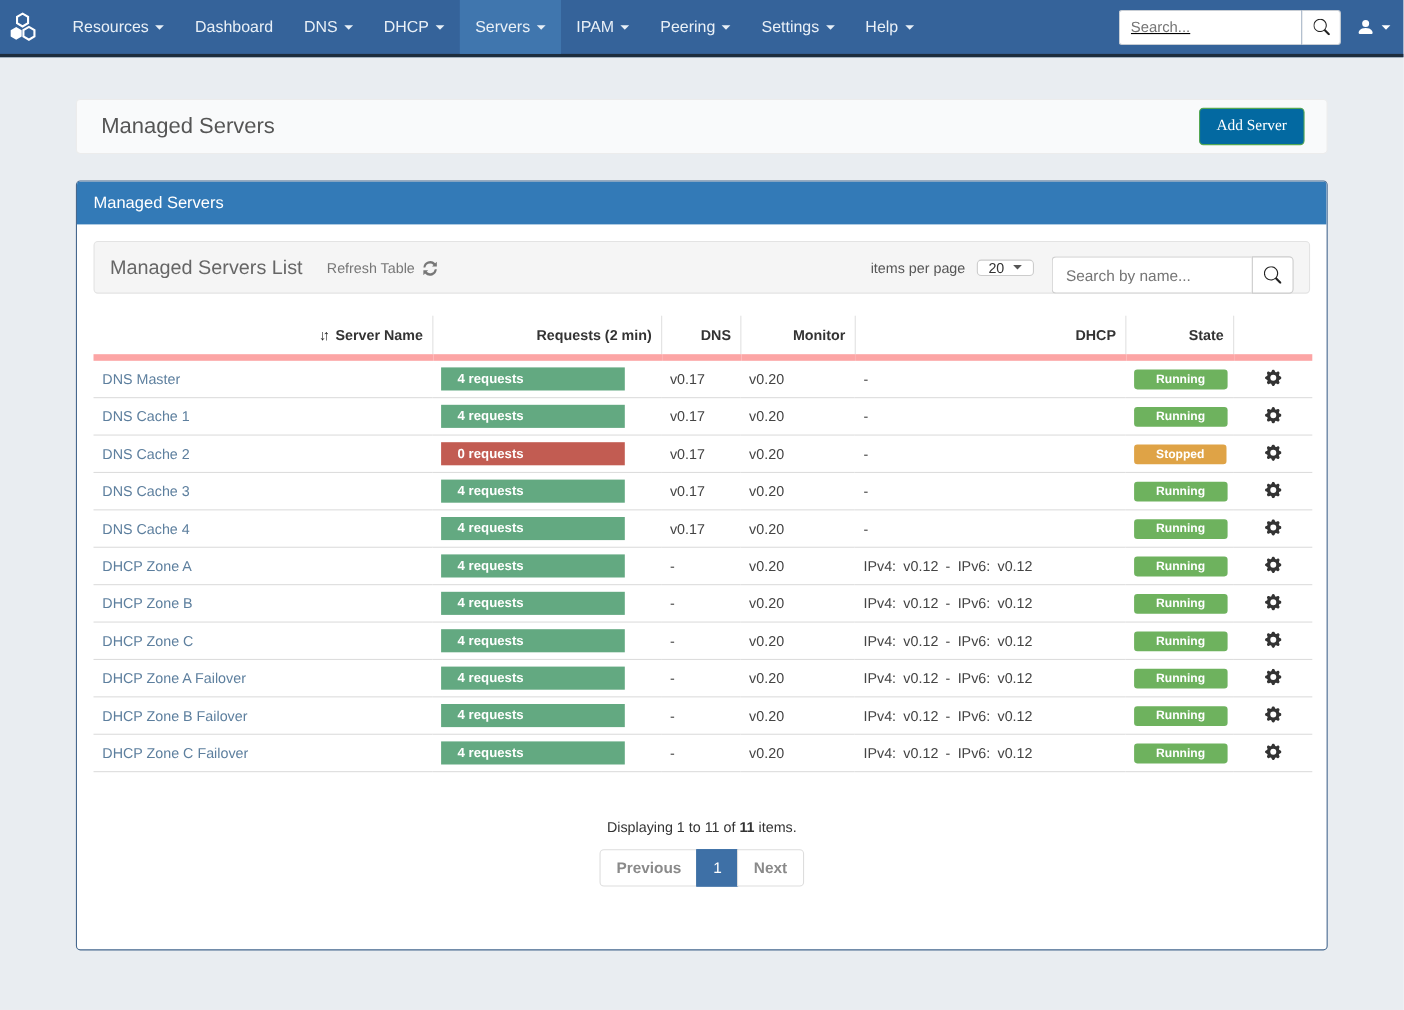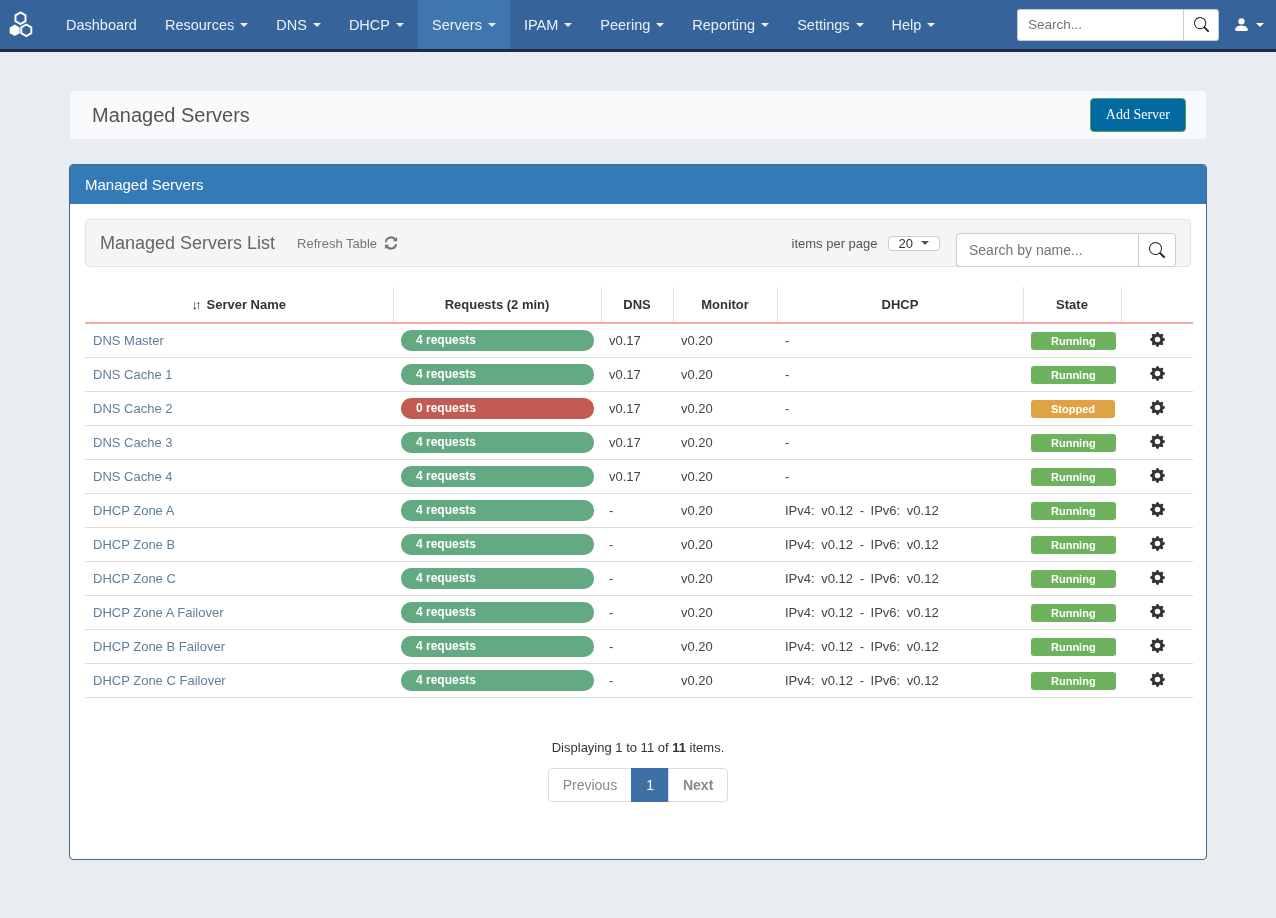--- a/index.html
+++ b/index.html
@@ -11,21 +11,21 @@
             border-bottom:3px solid #1d2d3d; }
   .brand { display:flex; align-items:center; padding:0 18px 0 7px; }
   .nav-items { display:flex; align-items:stretch; flex:1; }
   .nav-item { display:flex; align-items:center; padding:0 14px; color:#e9f0f7;
               font-size:14.5px; cursor:pointer; text-decoration:none; }
   .nav-item.active { background:#4076ae; }
   .caret { display:inline-block; width:0; height:0; margin-left:6px;
            border-left:4px solid transparent; border-right:4px solid transparent;
            border-top:4px solid currentColor; vertical-align:middle; }
   .nav-right { display:flex; align-items:center; padding-right:12px; }
-  .nav-search { display:flex; height:32px; }
+  .nav-search { display:flex; height:32px;text-decoration:underline; }
   .nav-search input { width:166px; height:32px; border:1px solid #c7cdd4; border-right:none;
                       border-radius:3px 0 0 3px; padding:0 10px; font-size:13.5px; color:#333;
                       outline:none; font-family:"Liberation Sans",sans-serif; }
   .nav-search button { width:36px; height:32px; background:#fff; border:1px solid #c7cdd4;
                        border-radius:0 3px 3px 0; color:#222; cursor:pointer;
                        display:flex; align-items:center; justify-content:center; }
   .user-menu { display:flex; align-items:center; color:#fff; margin-left:14px; cursor:pointer; }
 
   
   .container { width:1138px; margin:0 auto; }
@@ -39,70 +39,70 @@
 
   .panel { margin-top:24px; border:1px solid #46688e; border-radius:4px; background:#fff;
            overflow:hidden; }
   .panel-heading { background:#337ab7; color:#fff; font-size:15px; padding:11px 15px; }
   .panel-body { padding:15px 15px 57px 15px; }
 
   
   .toolbar { background:#f5f5f5; border:1px solid #e3e3e3; border-radius:4px; height:48px;
              display:flex; align-items:center; padding:0 14px; }
   .list-title { font-size:18px; color:#666; margin-right:22px; }
-  .refresh-link { font-size:13px; color:#777; display:flex; align-items:flex-start; gap:7px;
+  .refresh-link { font-size:13px; color:#777; display:flex; align-items:flex-end; gap:7px;
                   cursor:pointer; text-decoration:none; }
   .toolbar-right { margin-left:auto; display:flex; align-items:center; }
   .ipp-label { font-size:13px; color:#555; margin-right:10px; }
   .ipp-select { background:#fff; border:1px solid #ccc; border-radius:4px; height:15px;
                 padding:3px 10px; display:flex; align-items:center; gap:8px; font-size:13px;
                 color:#333; cursor:pointer; margin-right:16px; }
   .ipp-select .caret { border-top-color:#555; margin-left:0; }
   .tbl-search { display:flex; height:20px; }
   .tbl-search input { width:182px; height:34px; border:1px solid #ccc; border-right:none;
                       border-radius:4px 0 0 4px; padding:0 12px; font-size:14px; color:#333;
                       outline:none; font-family:"Liberation Sans",sans-serif; }
   .tbl-search button { width:38px; height:34px; background:#fff; border:1px solid #ccc;
                        border-radius:0 4px 4px 0; color:#222; cursor:pointer;
                        display:flex; align-items:center; justify-content:center; }
 
   
   table.servers { width:100%; border-collapse:collapse; margin-top:20px; table-layout:fixed; }
-  .servers th { text-align:center; font-size:13px; color:#333; padding:10px 8px;
-                border-bottom:2px solid #fca5a5; }
+  .servers th { text-align:right; font-size:13px; color:#333; padding:10px 8px;
+                border-bottom:6px solid #fca5a5; }
   .servers th + th { border-left:1px solid #e2e2e2; }
   .sort-icon { font-weight:bold; letter-spacing:-3px; margin-right:8px; color:#222; }
   .servers td { font-size:13px; color:#444; padding:6px 8px; border-bottom:1px solid #ddd;
                 height:33px; }
   .c-name  { width:308px; }
   .c-req   { width:208px; }
   .c-dns   { width:72px; }
   .c-mon   { width:104px; }
   .c-dhcp  { width:246px; }
   .c-state { width:98px; }
   .c-gear  { width:72px; text-align:center; }
   td.c-name a { color:#5d7f9e; text-decoration:none; cursor:pointer;margin-top:22px; }
-  .reqbar { width:193px; height:21px; line-height:21px; border-radius:10px; color:#fff;
+  .reqbar { width:167px; height:21px; line-height:21px; border-radius:0; color:#fff;
             font-size:12px; font-weight:bold; padding-left:15px; }
   .bar-success { background:#63a981; }
   .bar-danger  { background:#c25c52; }
   td.c-dhcp { word-spacing:3px; }
   .badge { display:inline-block; padding:3px 20px; border-radius:3px; color:#fff;
            font-size:11px; font-weight:bold; }
   .badge-success { background:#6eb25e; }
   .badge-warning { background:#dfa346; }
   .gear-btn { display:inline-block; cursor:pointer; color:#333; line-height:0; }
 
   
   .table-footer { text-align:center; margin-top:42px; font-size:13px; color:#333; }
   .pagination { display:inline-flex; margin-top:13px; }
   .pagination a { display:block; padding:8px 14px; font-size:14px; border:1px solid #ddd;
                   background:#fff; color:#8a8a8a; text-decoration:none; cursor:pointer;
                   margin-left:-1px; }
-  .pagination a:first-child { border-radius:4px 0 0 4px; margin-left:0; }
+  .pagination a:first-child { border-radius:4px 0 0 4px; margin-left:0;font-weight:bold; }
   .pagination a:last-child { border-radius:0 4px 4px 0;font-weight:bold; }
   .pagination a.active { background:#3e70a6; border-color:#3e70a6; color:#fff; }
 
   svg { display:block; }
 </style>
 </head>
 <body>
 
 <nav class="navbar">
   <div class="brand">
@@ -111,48 +111,44 @@
         <g fill="none" stroke="#ffffff" stroke-width="2">
           <path d="M14 2 L19.2 5 L19.2 11 L14 14 L8.8 11 L8.8 5 Z"></path>
           <path d="M20 14.5 L25.2 17.5 L25.2 23.5 L20 26.5 L14.8 23.5 L14.8 17.5 Z"></path>
         </g>
         <path fill="#ffffff" d="M8 14.5 L13.2 17.5 L13.2 23.5 L8 26.5 L2.8 23.5 L2.8 17.5 Z"></path>
       </svg>
     </span>
   </div>
   <div class="nav-items">
       <a class="nav-item">
+        <span>Resources</span>
+        <span class="caret"></span>
+      </a>
+      <a class="nav-item">
         <span>Dashboard</span>
-      </a>
-      <a class="nav-item">
-        <span>Resources</span>
-        <span class="caret"></span>
       </a>
       <a class="nav-item">
         <span>DNS</span>
         <span class="caret"></span>
       </a>
       <a class="nav-item">
         <span>DHCP</span>
         <span class="caret"></span>
       </a>
       <a class="nav-item active">
         <span>Servers</span>
         <span class="caret"></span>
       </a>
       <a class="nav-item">
         <span>IPAM</span>
         <span class="caret"></span>
       </a>
       <a class="nav-item">
         <span>Peering</span>
-        <span class="caret"></span>
-      </a>
-      <a class="nav-item">
-        <span>Reporting</span>
         <span class="caret"></span>
       </a>
       <a class="nav-item">
         <span>Settings</span>
         <span class="caret"></span>
       </a>
       <a class="nav-item">
         <span>Help</span>
         <span class="caret"></span>
       </a>

